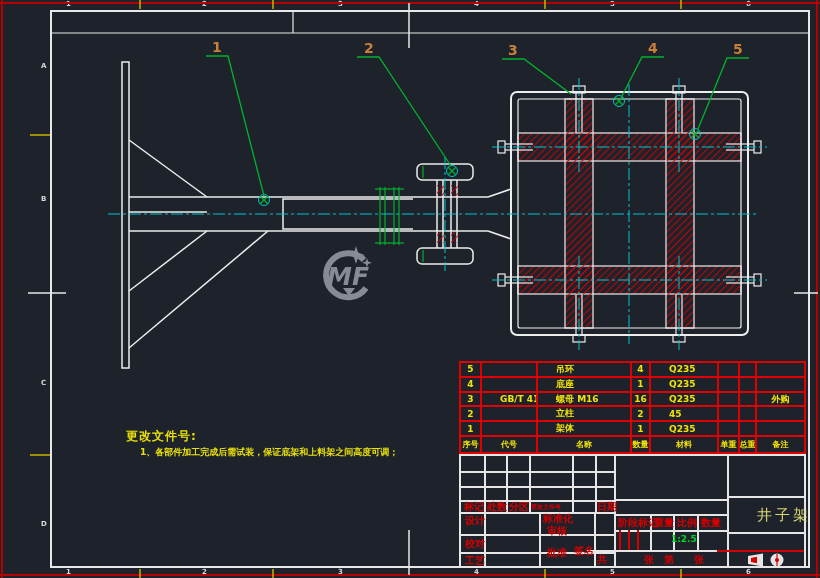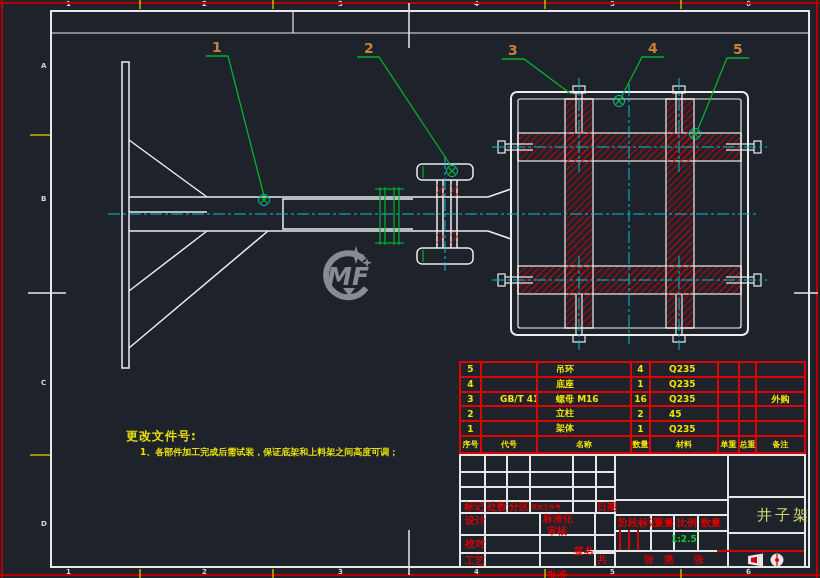--- a/index.html
+++ b/index.html
@@ -342,21 +342,21 @@
     <div class="lab" style="left:48px;top:46px;">分区</div>
     <div class="lab" style="left:70px;top:46px;font-size:6px;">更改文件号</div>
     <div class="lab" style="left:113px;top:46px;margin-top:44px;">签名</div>
     <div class="lab" style="left:136px;top:46px;">日期</div>
 
     <div class="lab" style="left:4px;top:60px;">设计</div>
     <div class="lab" style="left:4px;top:83px;">校对</div>
     <div class="lab" style="left:4px;top:100px;">工艺</div>
     <div class="lab" style="left:82px;top:58px;text-align:center;">标准化</div>
     <div class="lab" style="left:86px;top:70px;">审核</div>
-    <div class="lab" style="left:86px;top:114px;">批准</div>
+    <div class="lab" style="left:86px;top:92px;">批准</div>
 
     <div class="lab" style="left:157px;top:62px;">阶段标记</div>
     <div class="lab" style="left:193px;top:62px;">重量</div>
     <div class="lab" style="left:216px;top:62px;">比例</div>
     <div class="lab" style="left:240px;top:62px;">数量</div>
     <div class="tb-scale">1:2.5</div>
 
     <div class="lab" style="left:136px;top:99px;">共</div>
     <div class="lab" style="left:183px;top:99px;">张</div>
     <div class="lab" style="left:203px;top:99px;">第</div>

